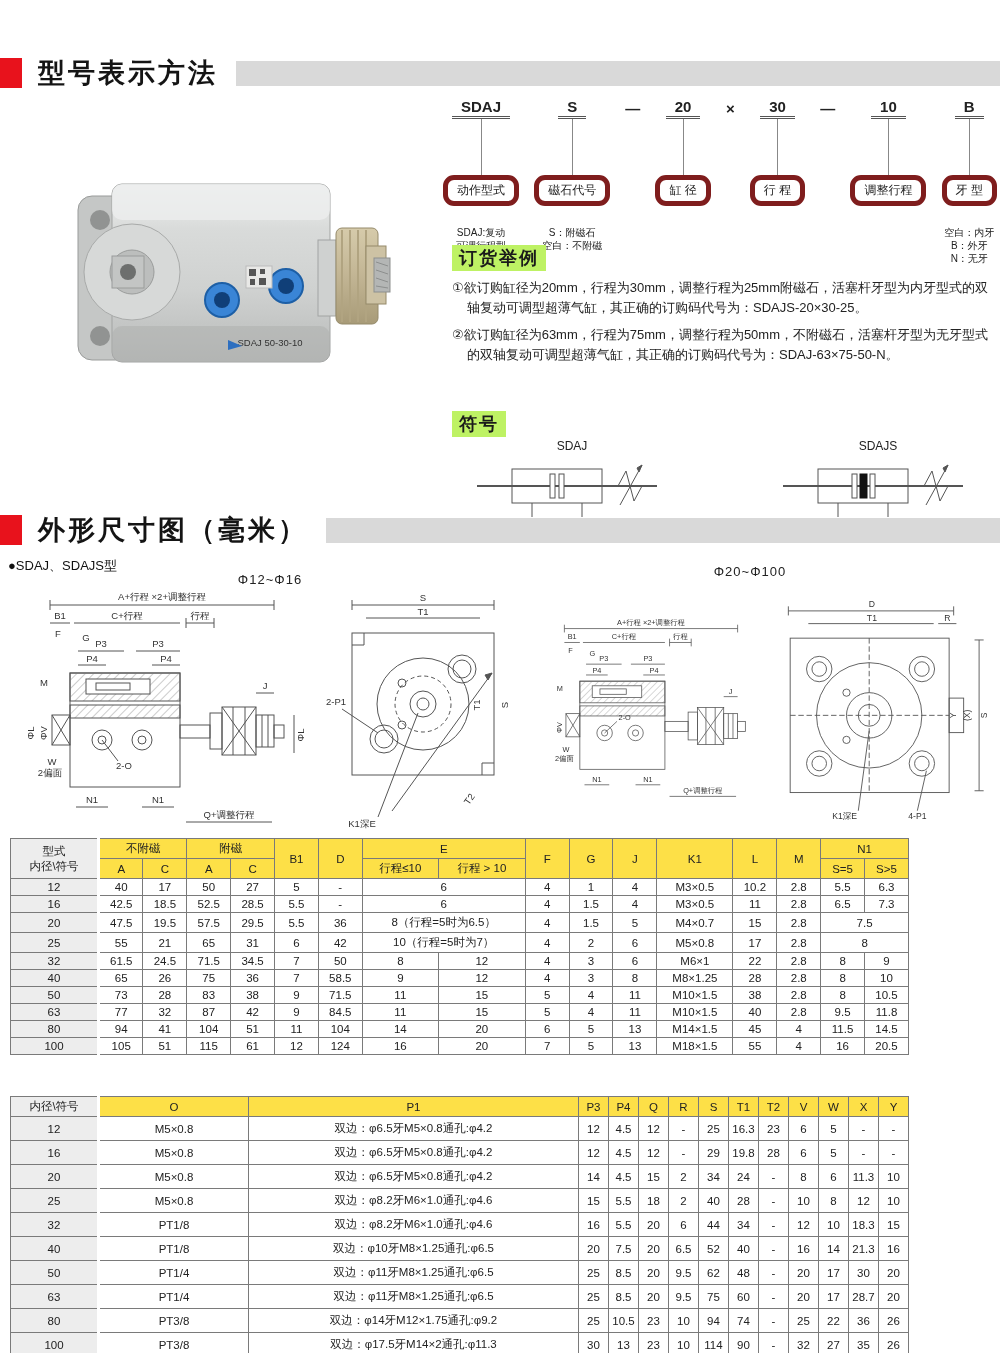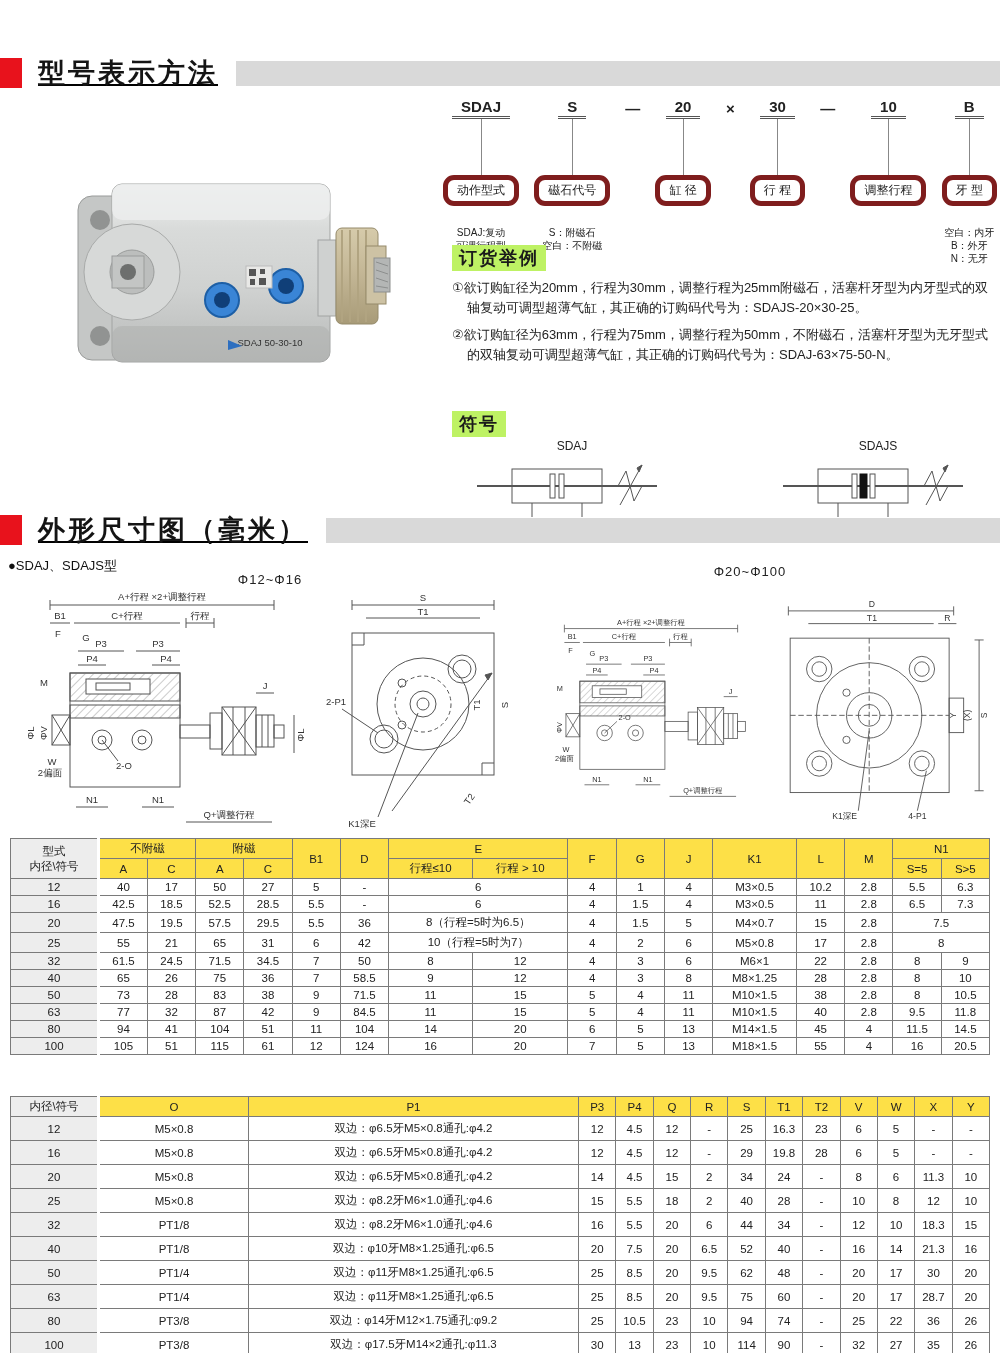--- a/index.html
+++ b/index.html
@@ -1,20 +1,20 @@
 <!DOCTYPE html>
 <html><head>
 <meta charset="utf-8">
 <style>
   * { margin:0; padding:0; box-sizing:border-box; }
   body { font-family:"Liberation Sans","DejaVu Sans",sans-serif; background:#fff; }
   .page { position:relative; width:1000px; height:1353px; background:#fff; overflow:hidden; }
 
   
-  .sec-head { position:absolute; left:0; width:1000px; display:flex; align-items:center;text-decoration:underline; }
+  .sec-head { position:absolute; left:0; width:1000px; display:flex; align-items:center; }
   .red-sq { width:22px; height:30px; background:#e8121c; margin-right:16px; flex:none; }
   .sec-title { font-size:27px; font-weight:bold; color:#141414; letter-spacing:3px; white-space:nowrap; }
   .gray-bar { flex:1; height:25px; background:#d9d9d9; margin-left:18px; }
 
   
   #model-diagram { position:absolute; left:443px; top:98px; width:554px; display:flex; justify-content:space-between; align-items:flex-start; }
   .mc-col { display:flex; flex-direction:column; align-items:center; }
   .mc-code { font-size:15px; font-weight:bold; color:#222; border-bottom:3px double #555; padding:0 9px 1px; }
   .mc-line { width:1px; height:56px; background:#888; }
   .mc-pill { border:5px solid #7f1d1d; border-radius:11px; padding:2px 9px; font-size:12px; color:#222; white-space:nowrap; }
@@ -34,21 +34,21 @@
   .photo-wrap { position:absolute; left:70px; top:168px; }
   .type-note { position:absolute; left:8px; top:557px; font-size:13px; color:#111; }
   .range-label { position:absolute; top:564px; font-size:13px; color:#222; letter-spacing:1px; }
   #range-small { left:180px; width:180px; text-align:center;margin-top:8px; }
   #range-large { left:650px; width:200px; text-align:center; }
   .drawings { position:absolute; left:0; top:585px; width:1000px; height:252px; }
   .drawings svg { position:absolute; top:0; }
   svg text { font-family:"Liberation Sans",sans-serif; font-size:9.5px; fill:#333; }
 
   
-  .tbl-wrap { position:absolute; left:10px; width:980px; }
+  .tbl-wrap { position:absolute; left:10px; width:899px; }
   #t1-wrap { top:838px; }
   #t2-wrap { top:1096px; }
   table.dtable { border-collapse:collapse; width:100%; font-size:11.5px; color:#222; table-layout:auto; }
   .dtable th, .dtable td { border:1px solid #7a7a7a; text-align:center; padding:2px 3px; font-weight:normal; }
   .dtable thead th { background:#fde047; color:#222; }
   #t2-wrap .dtable td { padding:4px 3px; }
   .dtable .rh { background:#ededed !important; border-right:3px solid #fff; width:88px; }
   .dtable td { min-width:30px; background:#fff; }
   .dtable td.rh { min-width:88px; }
   .h2line span { display:block; line-height:1.25; }

